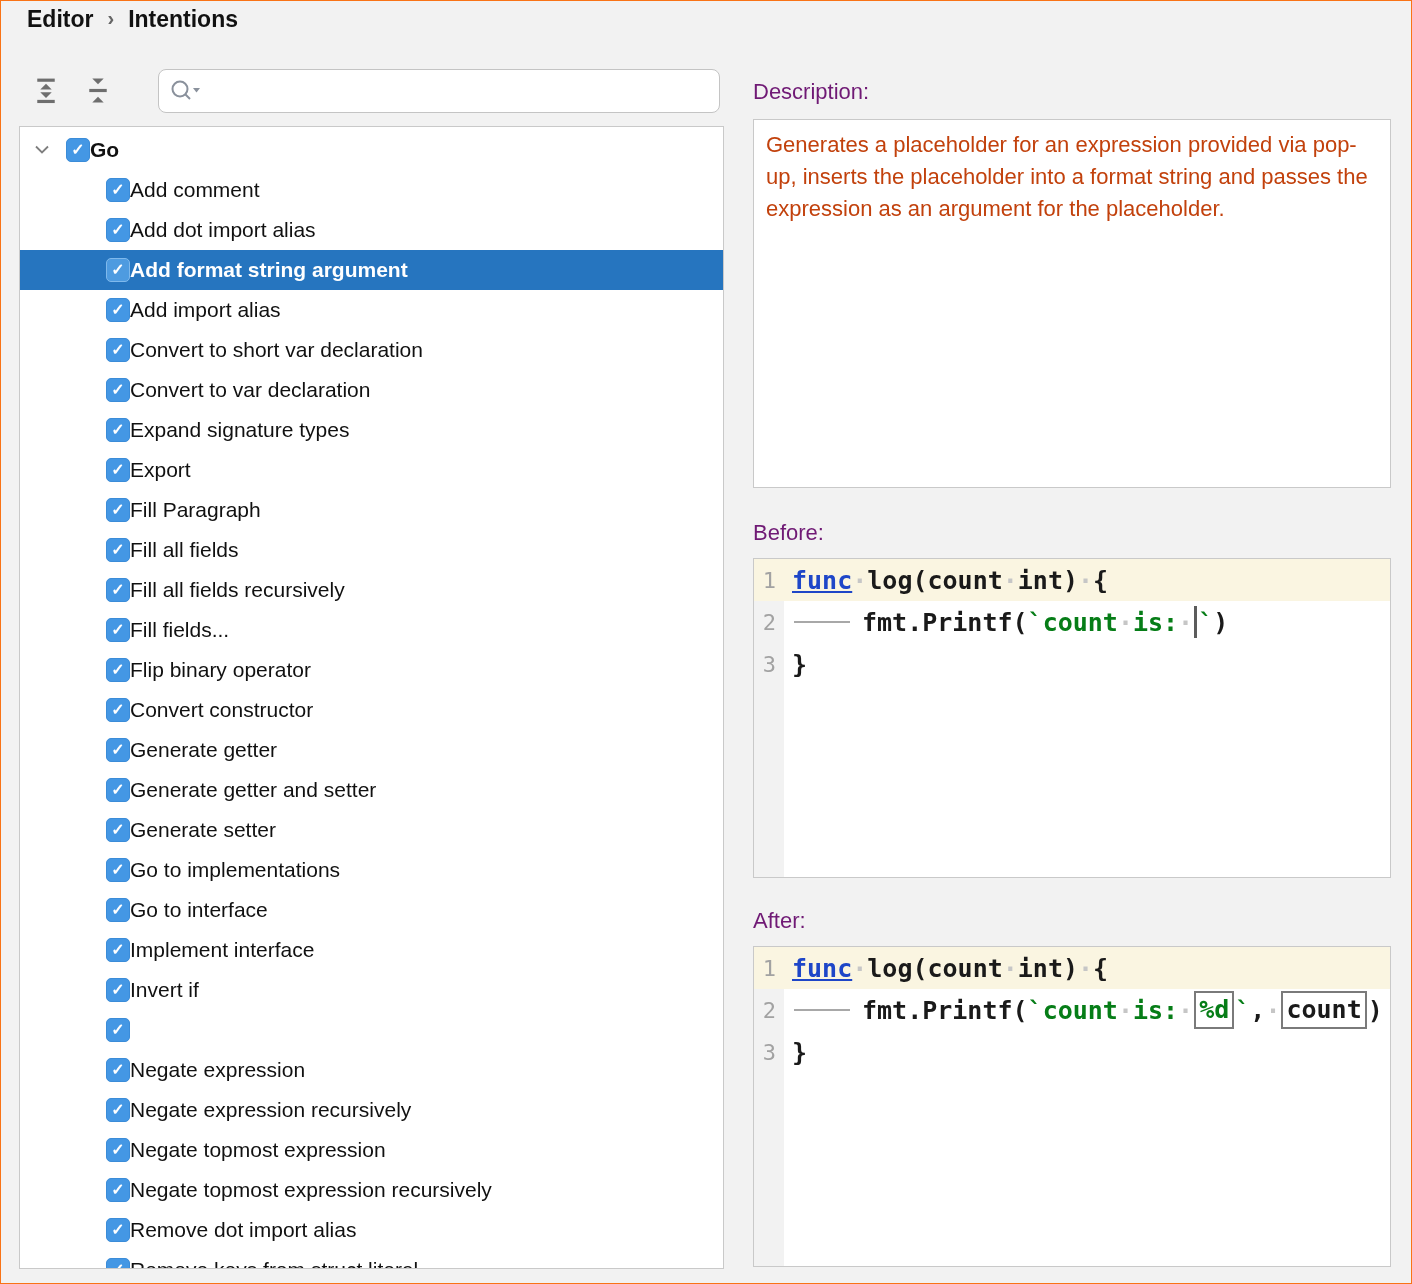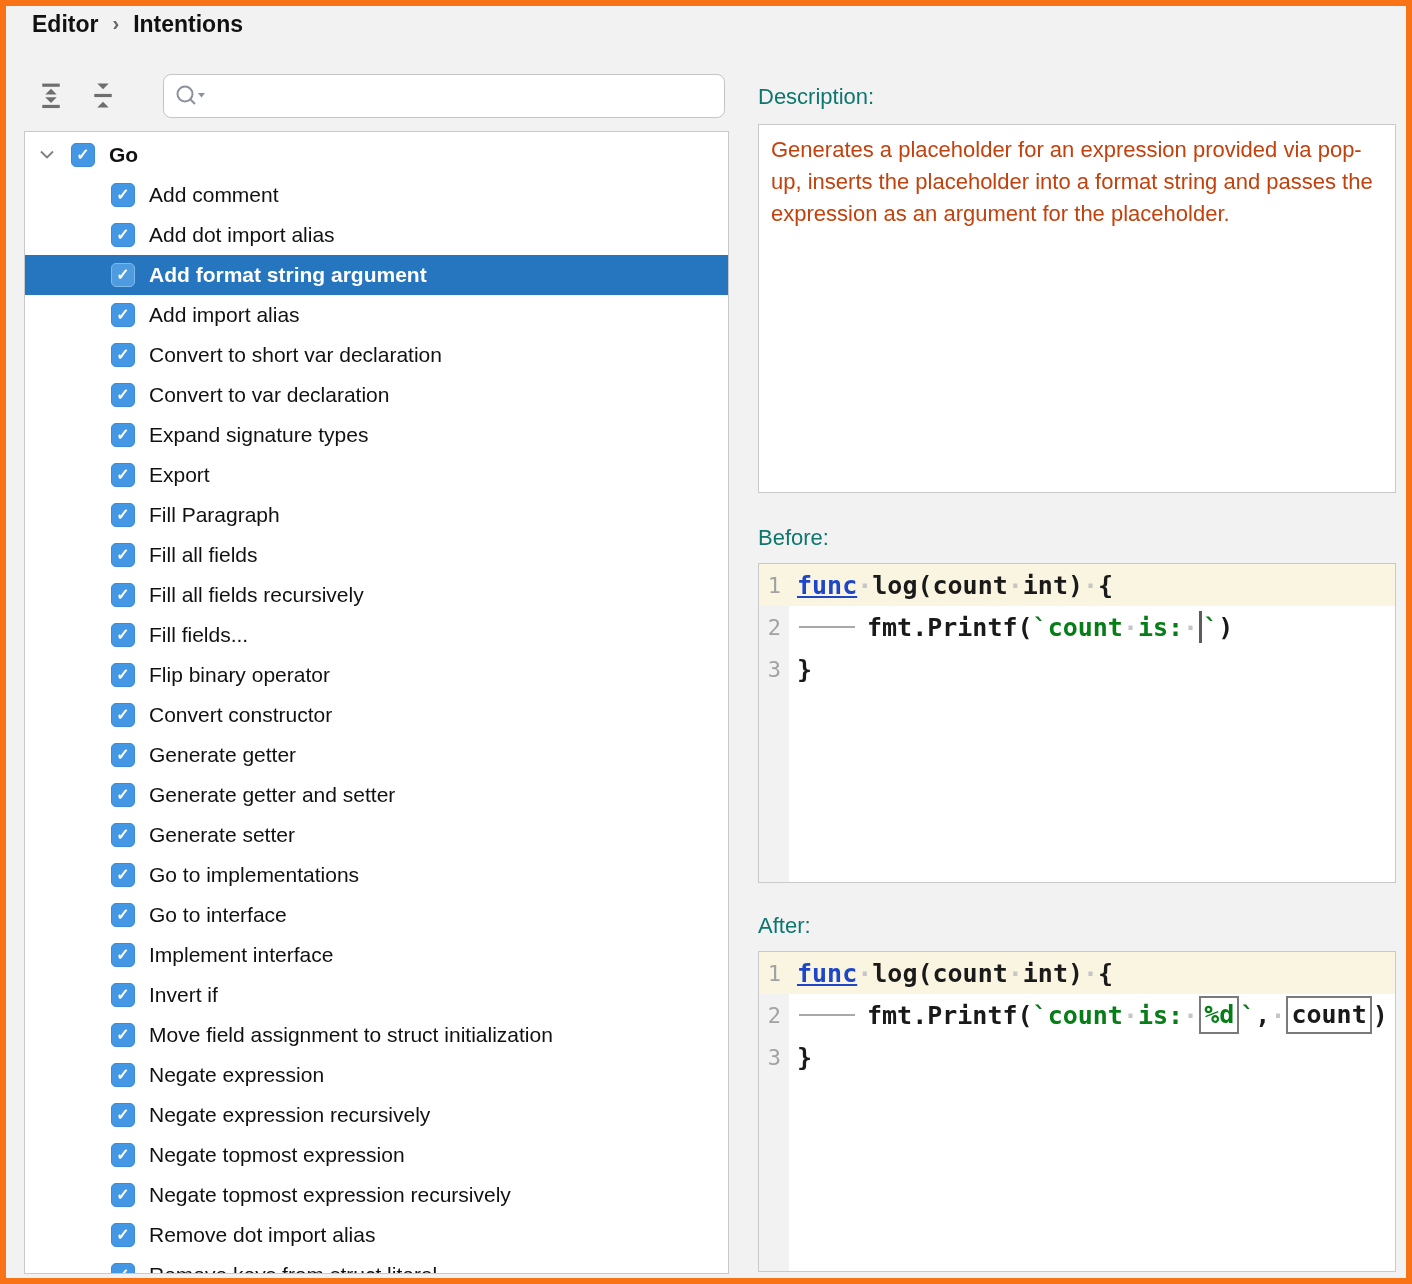--- a/index.html
+++ b/index.html
@@ -3,21 +3,21 @@
 <meta charset="utf-8">
 <style>
   :root{
     --bg:#F2F2F2; --border:#C9C9C9; --selection:#2675BF; --checkbox:#4497E4;
     --checkbox-border:#3B8CD8; --keyword:#1E46C8; --string:#067D17;
     --line-highlight:#FAF5E1; --gutter:#F2F2F2; --ln-color:#A2A2A2;
   }
   *{margin:0;padding:0;box-sizing:border-box;}
   body{font-family:"Liberation Sans",sans-serif;background:#E9E9E9;}
   .page{position:relative;width:1412px;height:1284px;background:var(--bg);
-        border:6px solid #f97316;overflow:hidden;}
+        border:1px solid #f97316;overflow:hidden;}
 
   
   .breadcrumb{position:absolute;top:5px;left:26px;display:flex;align-items:center;gap:14px;
               font-size:23px;font-weight:bold;color:#111;}
   .breadcrumb .sep{color:#666;font-size:20px;font-weight:600;transform:translateY(-1px);}
 
   
   .tool-btn{position:absolute;width:30px;height:30px;display:flex;align-items:center;
             justify-content:center;cursor:pointer;}
   .tool-btn svg{fill:#6E6E6E;}
@@ -32,27 +32,27 @@
   .tree{position:absolute;left:18px;top:125px;width:705px;height:1143px;background:#fff;
         border:1px solid var(--border);overflow:hidden;padding-top:3px;font-size:21px;color:#111;}
   .tree-row{height:40px;display:flex;align-items:center;}
   .tree-row.parent{padding-left:14px;}
   .tree-row.parent .chev{width:16px;display:flex;margin-right:16px;}
   .tree-row.parent .lbl{font-weight:bold;}
   .tree-row.child{padding-left:86px;}
   .cb{flex:0 0 24px;width:24px;height:24px;border-radius:5px;background:var(--checkbox);
       border:1px solid var(--checkbox-border);color:#fff;display:flex;align-items:center;
       justify-content:center;font-size:16px;font-weight:bold;line-height:1;}
-  .lbl{margin-left:14px;white-space:nowrap;}
+  .lbl{margin-left:0;white-space:nowrap;}
   .tree-row.selected{background:var(--selection);}
   .tree-row.selected .lbl{color:#fff;font-weight:600;}
   .tree-row.selected .cb{background:#4E9BE0;border-color:#7FB9EC;}
 
   
-  .panel-label{position:absolute;left:752px;font-size:22px;color:#0f766e;}
+  .panel-label{position:absolute;left:752px;font-size:22px;color:#701a75;}
   #desc-label{top:78px;} #before-label{top:519px;} #after-label{top:907px;}
   .desc-box{position:absolute;left:752px;top:118px;width:638px;height:369px;background:#fff;
             border:1px solid var(--border);padding:9px 12px;font-size:22px;line-height:32px;color:#c2410c;}
   .code-box{position:absolute;left:752px;width:638px;background:linear-gradient(90deg,var(--gutter) 30px,#fff 30px);
             border:1px solid var(--border);overflow:hidden;
             font-family:"DejaVu Sans Mono",monospace;font-size:25px;font-weight:600;color:#1a1a1a;}
   #before-box{top:557px;height:320px;} #after-box{top:945px;height:321px;}
   .code-line{height:42px;display:flex;align-items:center;}
   .code-line.hl{background:var(--line-highlight);}
   .ln{flex:0 0 30px;width:30px;text-align:right;padding-right:8px;color:var(--ln-color);
@@ -188,21 +188,20 @@
       <div class="tree-row child">
         <span class="cb">✓</span>
         <span class="lbl">Implement interface</span>
       </div>
       <div class="tree-row child">
         <span class="cb">✓</span>
         <span class="lbl">Invert if</span>
       </div>
       <div class="tree-row child">
         <span class="cb">✓</span>
-        <span class="lbl">Move field assignment to struct initialization</span>
       </div>
       <div class="tree-row child">
         <span class="cb">✓</span>
         <span class="lbl">Negate expression</span>
       </div>
       <div class="tree-row child">
         <span class="cb">✓</span>
         <span class="lbl">Negate expression recursively</span>
       </div>
       <div class="tree-row child">

